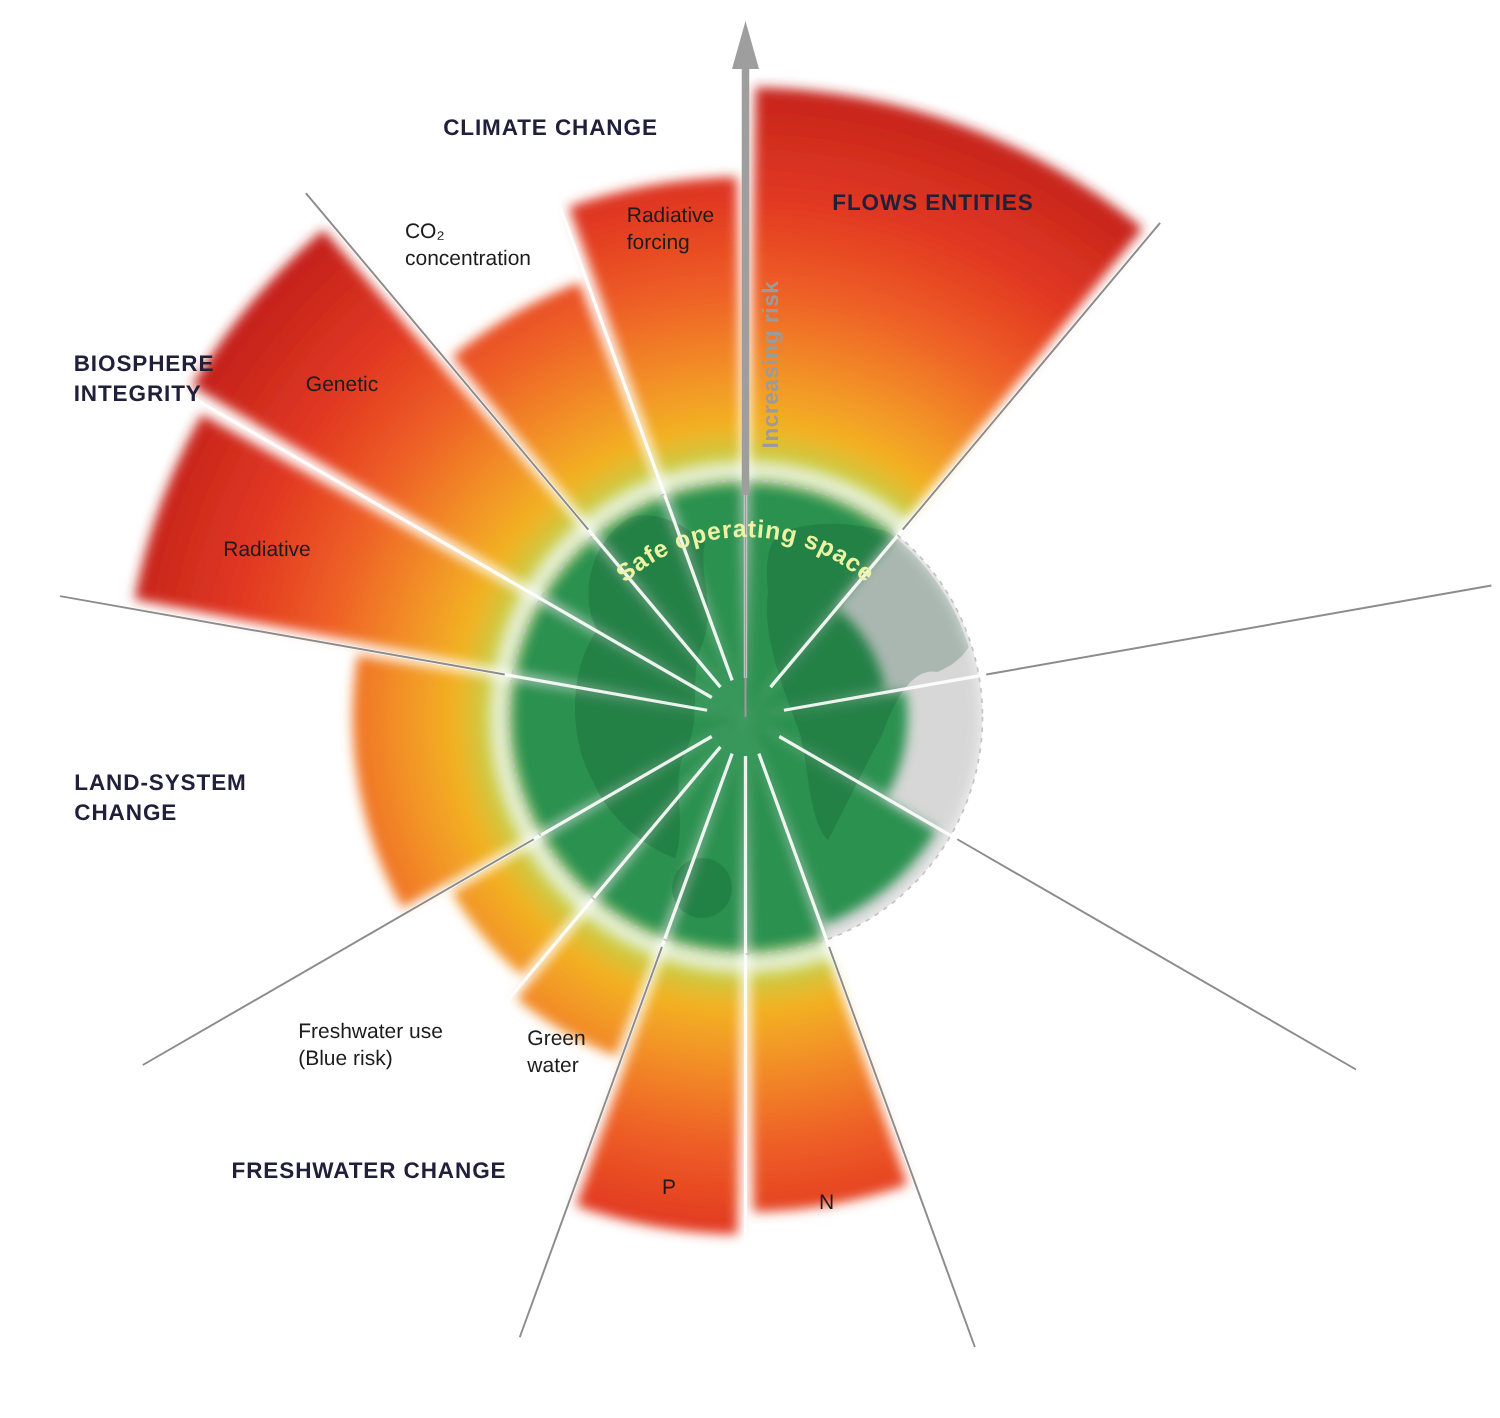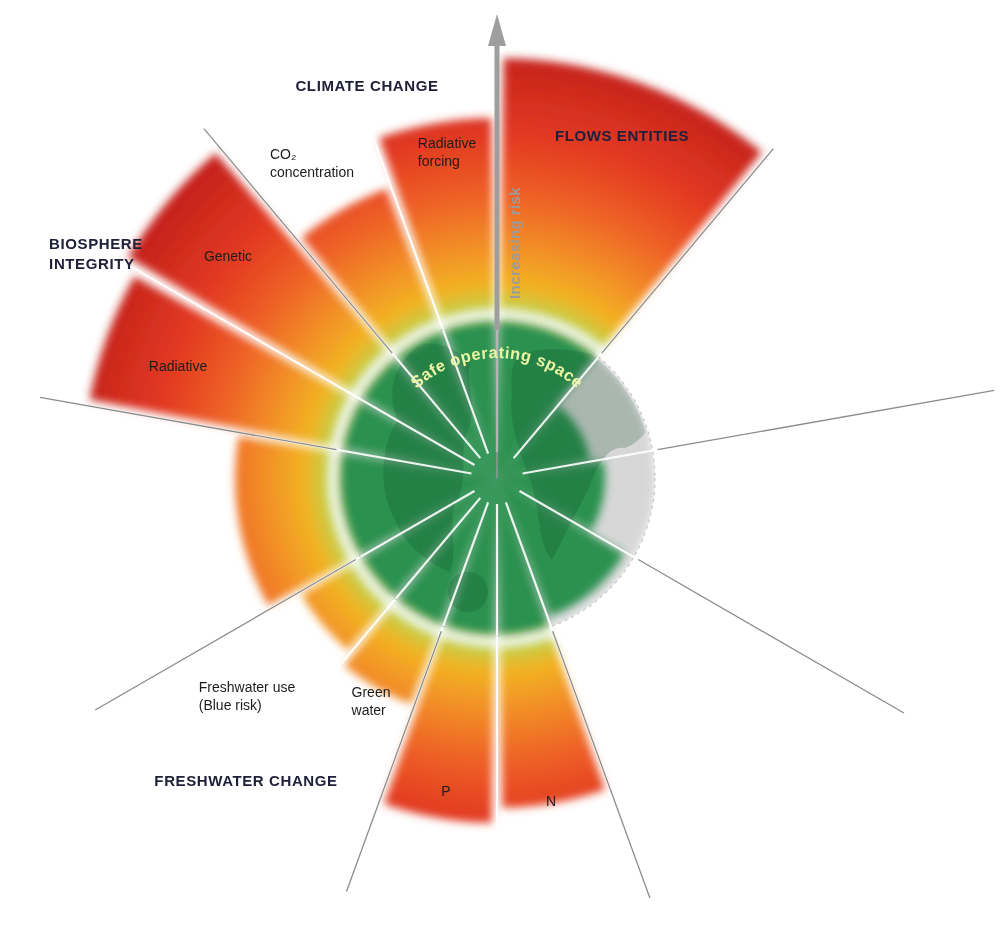--- a/index.html
+++ b/index.html
@@ -87,20 +87,22 @@
       <line x1="392.2" y1="353.1" x2="203.9" y2="128.7" stroke="#8c8c8c" stroke-width="1.3"></line>
       <line x1="497" y1="478" x2="497" y2="328" stroke="#9a9a9a" stroke-width="1.4"></line>
       <line x1="497" y1="330" x2="497" y2="44" stroke="#9e9e9e" stroke-width="5"></line>
       <polygon points="488,46 506,46 497,14" fill="#9e9e9e"></polygon>
       <text font-size="16.5" font-weight="600" letter-spacing="0.5" fill="#ecf4a3" text-anchor="middle"><textPath href="#safeArc" xlink:href="#safeArc" startOffset="50%">Safe operating space</textPath></text>
     </svg>
 
   <div class="lbl hd" style="left:367px;top:86px">CLIMATE CHANGE</div>
   <div class="lbl hd" style="left:622px;top:136px">FLOWS ENTITIES</div>
   <div class="lbl hd" style="left:246px;top:781px">FRESHWATER CHANGE</div>
+  <div class="lbl hd" style="left:107px;top:532px">LAND-SYSTEM
+CHANGE</div>
   <div class="lbl hd" style="left:96px;top:253px">BIOSPHERE
 INTEGRITY</div>
 
   <div class="lbl sub" style="left:312px;top:163px">CO₂
 concentration</div>
   <div class="lbl sub" style="left:447px;top:152px">Radiative
 forcing</div>
   <div class="lbl sub" style="left:228px;top:256px">Genetic</div>
   <div class="lbl sub" style="left:178px;top:366px">Radiative</div>
   <div class="lbl sub" style="left:247px;top:696px">Freshwater use

